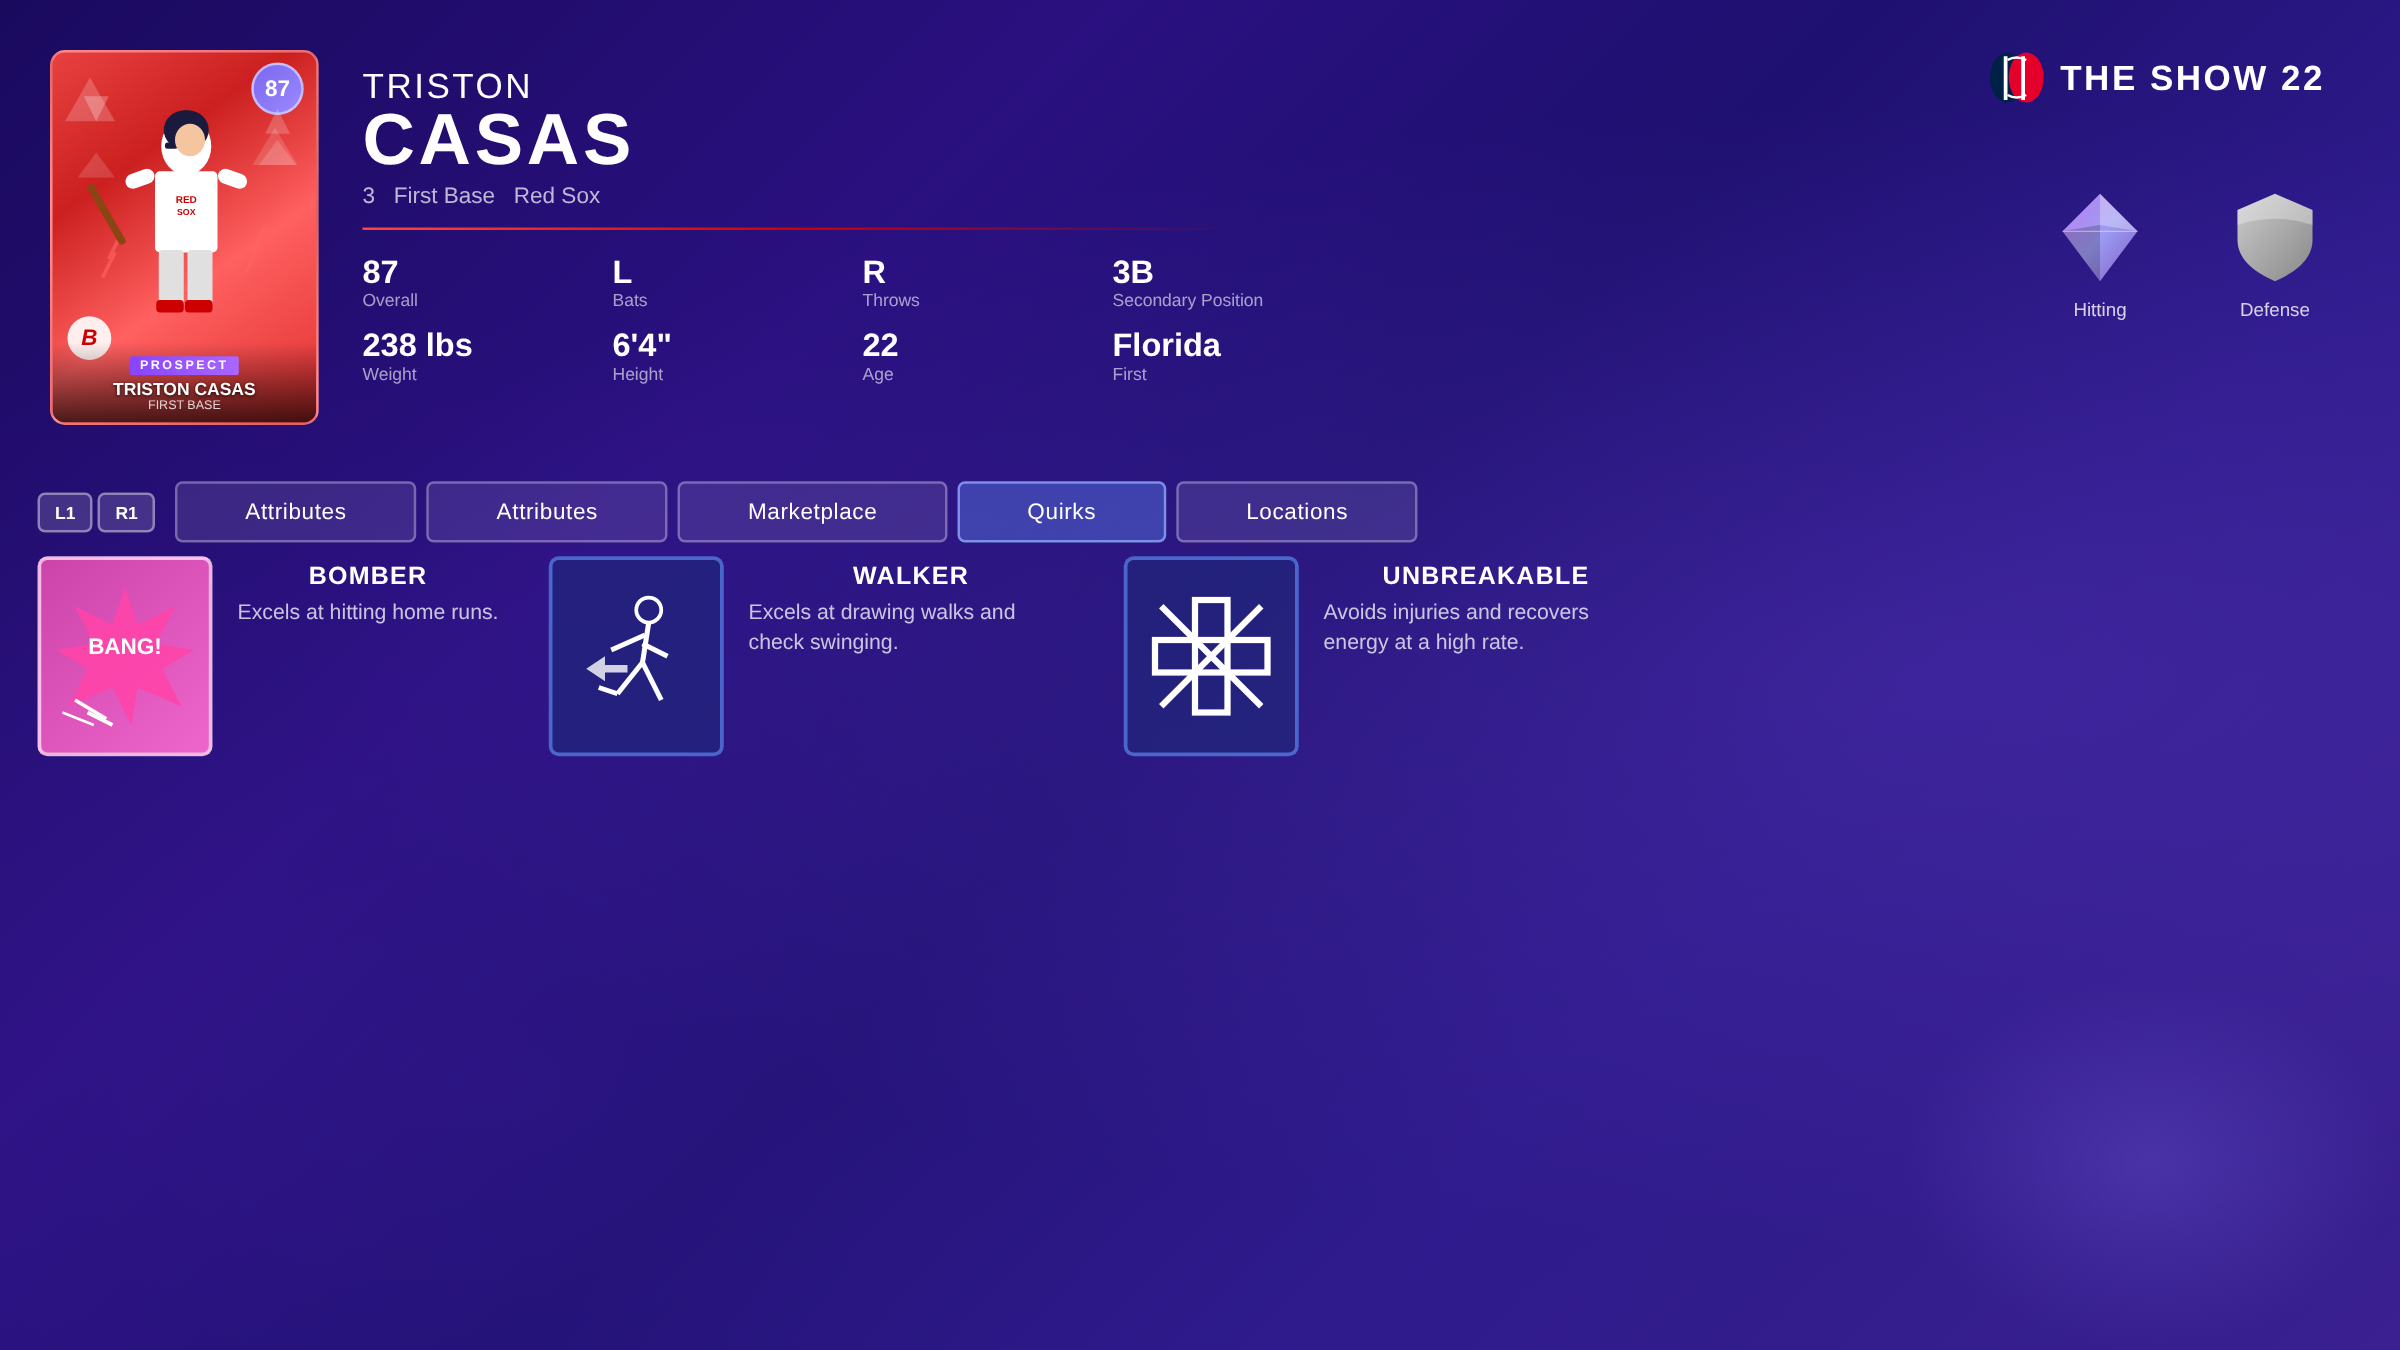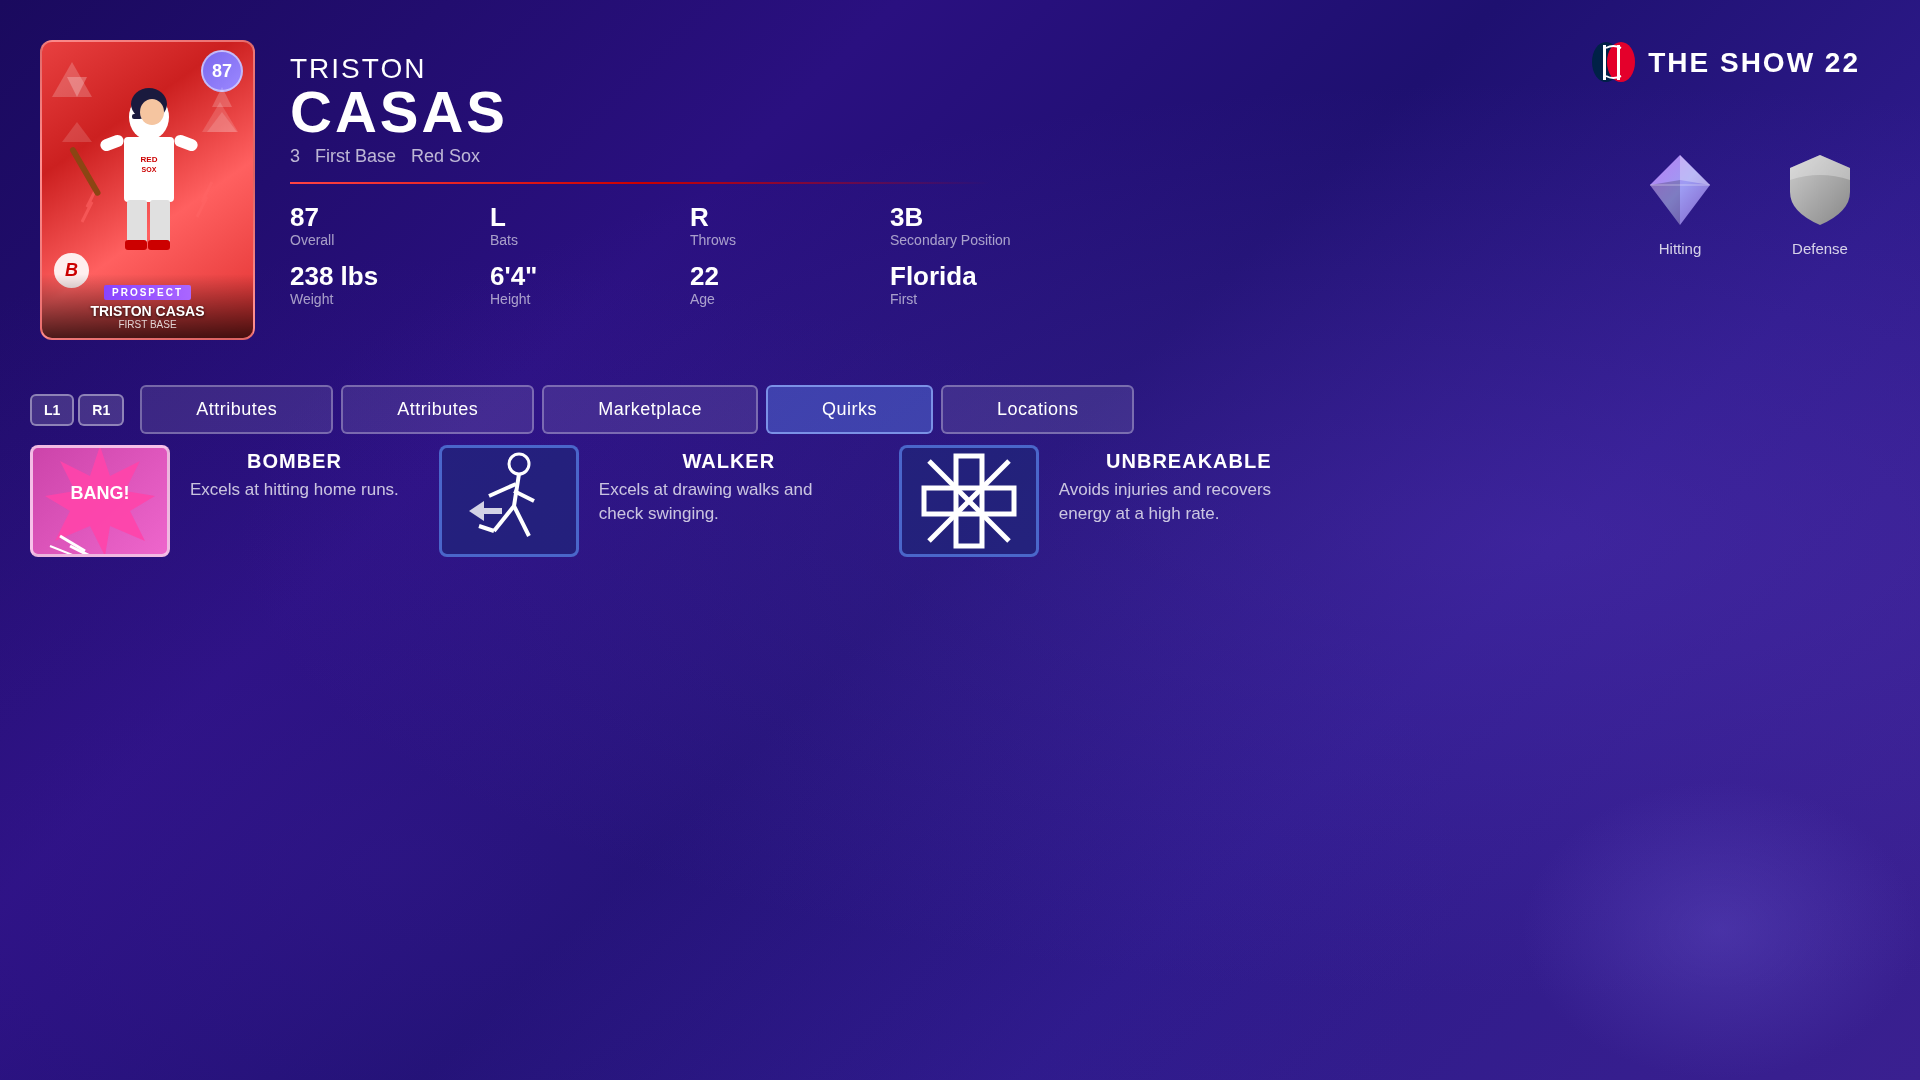--- a/index.html
+++ b/index.html
@@ -313,21 +313,21 @@
     }
 
     .quirk-item {
       display: flex;
       align-items: flex-start;
       gap: 20px;
     }
 
     .quirk-icon-box {
       width: 140px;
-      height: 112px;
+      height: 160px;
       border: 3px solid rgba(255,255,255,0.6);
       border-radius: 8px;
       flex-shrink: 0;
       display: flex;
       align-items: center;
       justify-content: center;
       overflow: hidden;
     }
 
     .quirk-icon-box.bomber {

